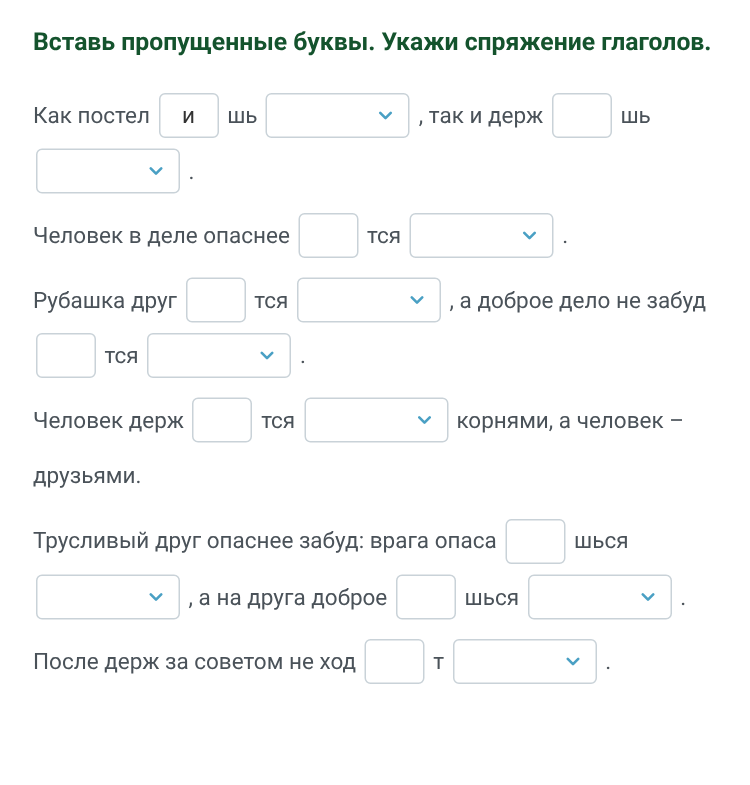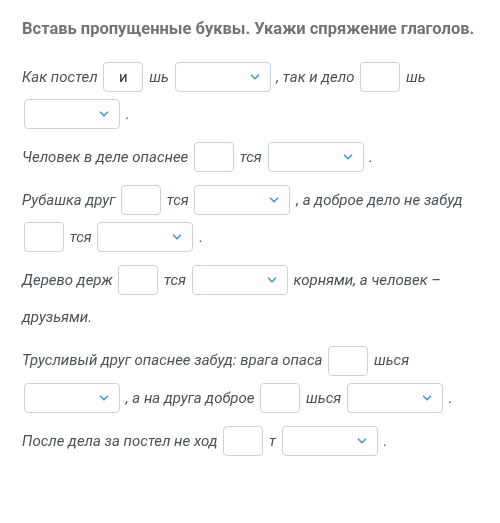--- a/index.html
+++ b/index.html
@@ -10,33 +10,32 @@
     body {
       font-family: -apple-system, BlinkMacSystemFont, "Segoe UI", Roboto, Arial, sans-serif;
       background: #fff;
       width: 500px;
       padding: 18px 22px;
       color: #4a5259;
       font-size: 15px;
     }
     .heading {
       font-weight: 700;
-      color: #737373;
+      color: #14532d;
       font-size: 16.5px;
       line-height: 1.35;
       margin-bottom: 18px;
     }
     .line {
       line-height: 2.4;
       margin-bottom: 6px;
       color: #4a5259;
     }
     .seg {
       vertical-align: middle;
-      font-style: italic;
     }
     .input-box {
       display: inline-block;
       width: 40px;
       height: 30px;
       border: 1px solid #c9d2d8;
       border-radius: 4px;
       background: #fff;
       vertical-align: middle;
       text-align: center;
@@ -80,21 +79,21 @@
   <span class="seg">Как постел</span>
   <span class="input-box filled">и</span>
   <span class="seg">шь</span>
   <span class="select-box">
     <span class="chev">
       <svg viewBox="0 0 24 24" width="14" height="14">
           <path d="M6 9l6 6 6-6" fill="none" stroke="#4aa0c4" stroke-width="3" stroke-linecap="round" stroke-linejoin="round"></path>
         </svg>
     </span>
   </span>
-  <span class="seg"> , так и дело</span>
+  <span class="seg"> , так и держ</span>
   <span class="input-box"></span>
   <span class="seg">шь</span>
   <span class="select-box">
     <span class="chev">
       <svg viewBox="0 0 24 24" width="14" height="14">
           <path d="M6 9l6 6 6-6" fill="none" stroke="#4aa0c4" stroke-width="3" stroke-linecap="round" stroke-linejoin="round"></path>
         </svg>
     </span>
   </span>
   <span class="seg"> .</span>
@@ -132,21 +131,21 @@
     <span class="chev">
       <svg viewBox="0 0 24 24" width="14" height="14">
           <path d="M6 9l6 6 6-6" fill="none" stroke="#4aa0c4" stroke-width="3" stroke-linecap="round" stroke-linejoin="round"></path>
         </svg>
     </span>
   </span>
   <span class="seg"> .</span>
 </div>
 
 <div class="line">
-  <span class="seg">Дерево держ</span>
+  <span class="seg">Человек держ</span>
   <span class="input-box"></span>
   <span class="seg">тся</span>
   <span class="select-box">
     <span class="chev">
       <svg viewBox="0 0 24 24" width="14" height="14">
           <path d="M6 9l6 6 6-6" fill="none" stroke="#4aa0c4" stroke-width="3" stroke-linecap="round" stroke-linejoin="round"></path>
         </svg>
     </span>
   </span>
   <span class="seg"> корнями, а человек – друзьями.</span>
@@ -170,21 +169,21 @@
     <span class="chev">
       <svg viewBox="0 0 24 24" width="14" height="14">
           <path d="M6 9l6 6 6-6" fill="none" stroke="#4aa0c4" stroke-width="3" stroke-linecap="round" stroke-linejoin="round"></path>
         </svg>
     </span>
   </span>
   <span class="seg"> .</span>
 </div>
 
 <div class="line">
-  <span class="seg">После дела за постел не ход</span>
+  <span class="seg">После держ за советом не ход</span>
   <span class="input-box"></span>
   <span class="seg">т</span>
   <span class="select-box">
     <span class="chev">
       <svg viewBox="0 0 24 24" width="14" height="14">
           <path d="M6 9l6 6 6-6" fill="none" stroke="#4aa0c4" stroke-width="3" stroke-linecap="round" stroke-linejoin="round"></path>
         </svg>
     </span>
   </span>
   <span class="seg"> .</span>

